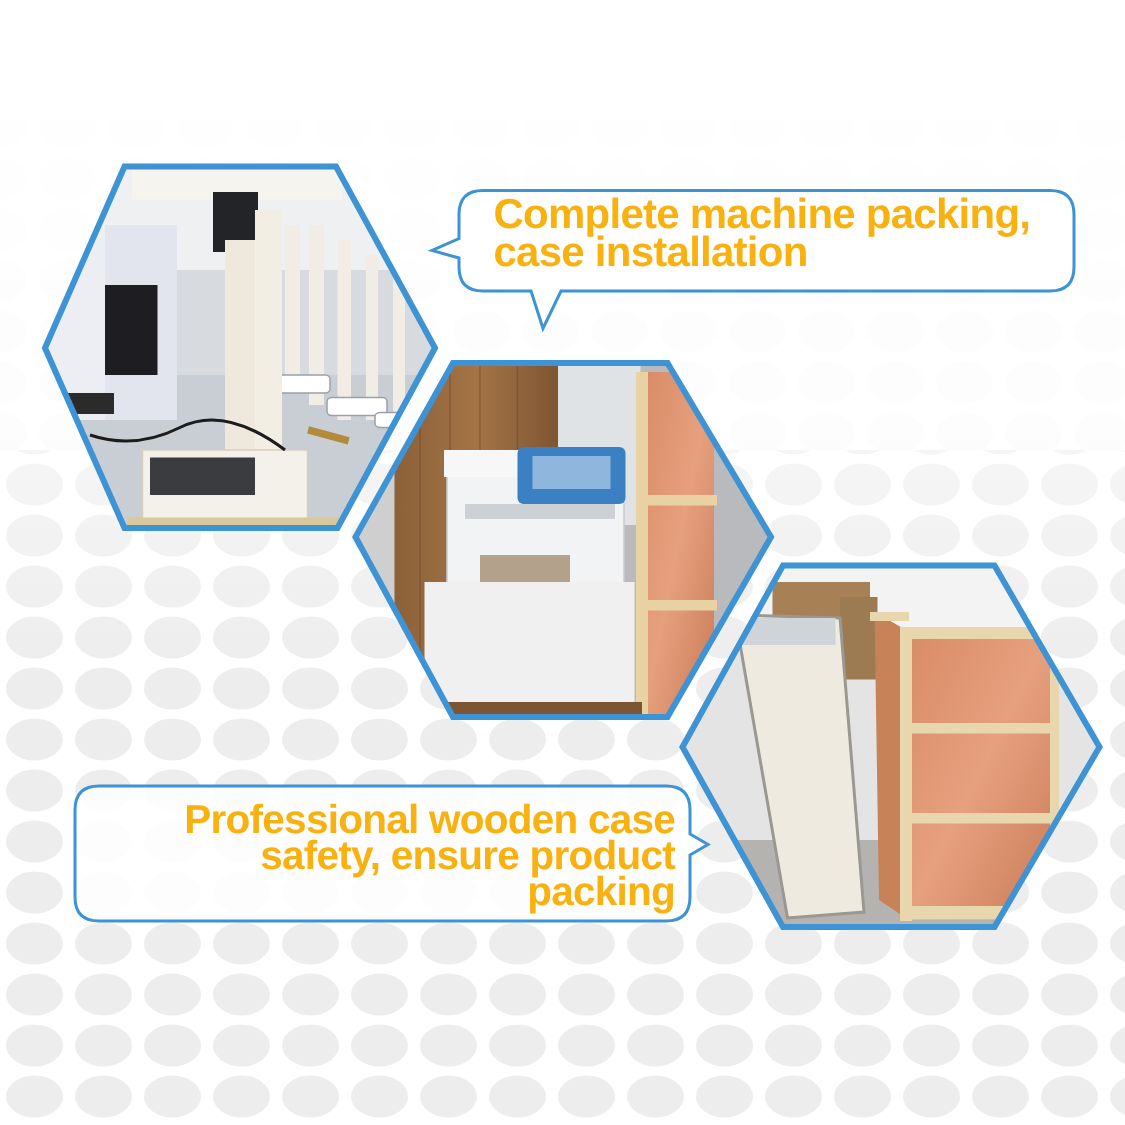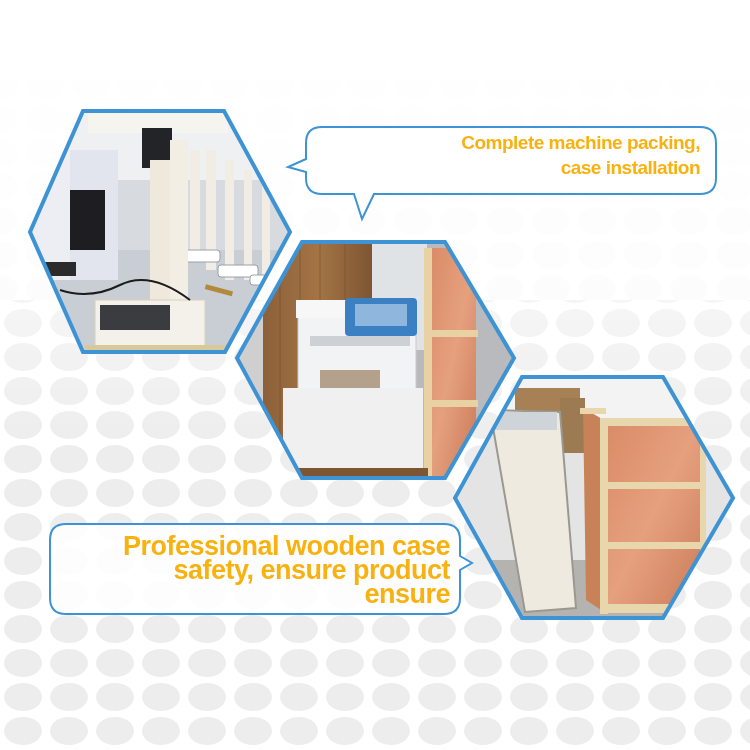--- a/index.html
+++ b/index.html
@@ -3,21 +3,21 @@
 <meta charset="utf-8">
 <style>
   html, body { margin: 0; padding: 0; }
   body { width: 750px; height: 750px; position: relative; overflow: hidden; background: #ffffff; font-family: "Liberation Sans", sans-serif; }
   .bg { position: absolute; left: 0; top: 0; width: 750px; height: 750px; }
   .layer { position: absolute; left: 0; top: 0; width: 750px; height: 750px; }
   .bubble-text {
     position: absolute; color: #f8b10f; font-weight: bold; font-family: "Liberation Sans", sans-serif;
     letter-spacing: -0.5px;
   }
-  #bubble1-text { left: 308px; top: 130px; width: 392px; text-align: right; font-size: 19px; line-height: 25px; }
+  #bubble1-text { left: 329px; top: 130px; width: 392px; text-align: left; font-size: 28px; line-height: 25px; }
   #bubble2-text { left: 70px; top: 534px; width: 380px; text-align: right; font-size: 27px; line-height: 24px; }
   .line { display: block; white-space: nowrap; }
 </style>
 </head>
 <body>
 
 <svg class="bg" viewBox="0 0 750 750" xmlns="http://www.w3.org/2000/svg">
   <defs>
     <linearGradient id="fade" x1="0" y1="0" x2="0" y2="1">
       <stop offset="0" stop-color="#ffffff" stop-opacity="1"></stop>
@@ -161,14 +161,14 @@
 </svg>
 
 <div id="bubble1-text" class="bubble-text">
   <span class="line">Complete machine packing,</span>
   <span class="line">case installation</span>
 </div>
 
 <div id="bubble2-text" class="bubble-text">
   <span class="line">Professional wooden case</span>
   <span class="line">safety, ensure product</span>
-  <span class="line">ensure</span>
+  <span class="line">packing</span>
 </div>
 
 </body></html>

